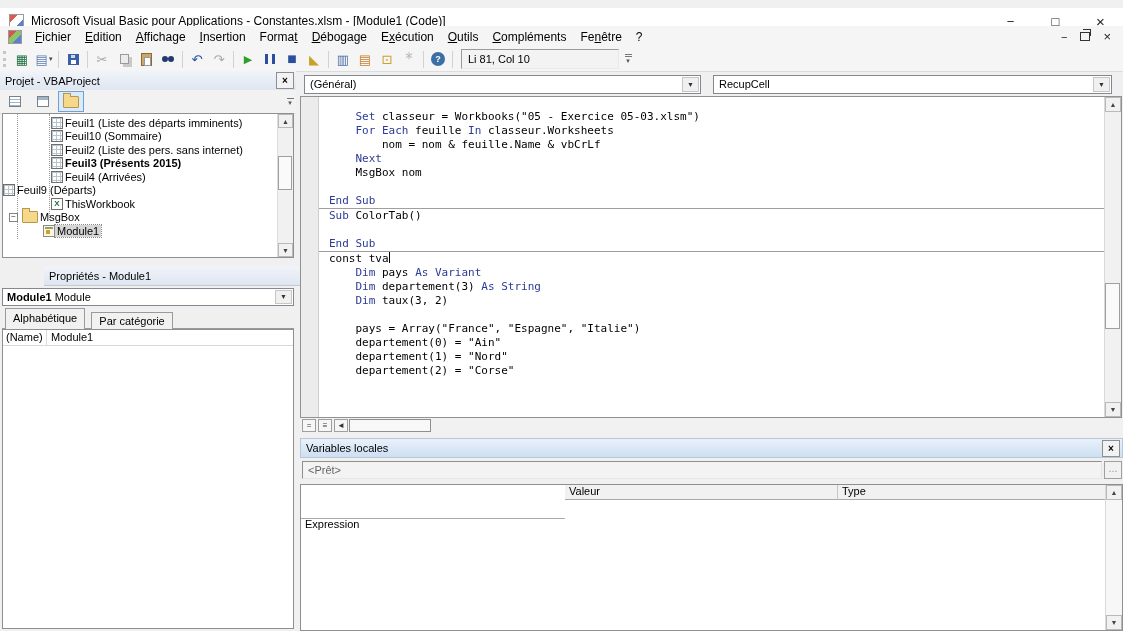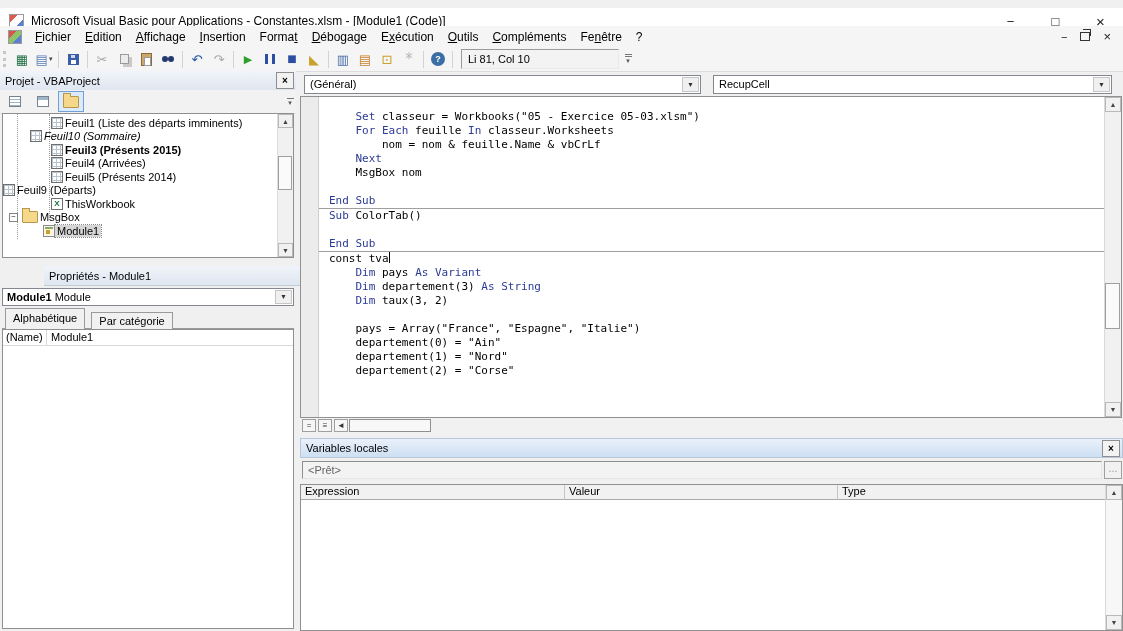--- a/index.html
+++ b/index.html
@@ -277,35 +277,35 @@
   </span>
 </div>
 <div id="project-tree">
   <div class="trunk" style="left:14px;top:0;height:125px;"></div>
   <div class="trunk" style="left:46px;top:0;height:106px;"></div>
   <div id="tree-rows">
       <div class="tree-row" style="padding-left: 48px;">
         <span class="ico-worksheet"></span>
         <span class="tree-label">Feuil1 (Liste des départs imminents)</span>
       </div>
-      <div class="tree-row" style="padding-left: 27px; font-style: italic;">
+      <div class="tree-row" style="padding-left: 48px;">
         <span class="ico-worksheet"></span>
         <span class="tree-label">Feuil10 (Sommaire)</span>
       </div>
+      <div class="tree-row" style="padding-left: 48px;">
+        <span class="ico-worksheet"></span>
+        <span class="tree-label">Feuil2 (Liste des pers. sans internet)</span>
+      </div>
       <div class="tree-row" style="padding-left: 48px; font-weight: bold;">
         <span class="ico-worksheet"></span>
         <span class="tree-label">Feuil3 (Présents 2015)</span>
       </div>
       <div class="tree-row" style="padding-left: 48px;">
         <span class="ico-worksheet"></span>
         <span class="tree-label">Feuil4 (Arrivées)</span>
-      </div>
-      <div class="tree-row" style="padding-left: 48px;">
-        <span class="ico-worksheet"></span>
-        <span class="tree-label">Feuil5 (Présents 2014)</span>
       </div>
       <div class="tree-row" style="">
         <span class="ico-worksheet"></span>
         <span class="tree-label">Feuil9 (Départs)</span>
       </div>
       <div class="tree-row" style="padding-left: 48px;">
         <span class="ico-workbook">X</span>
         <span class="tree-label">ThisWorkbook</span>
       </div>
       <div class="tree-row" style="padding-left: 6px;">
@@ -391,21 +391,21 @@
 <div id="locals-caption">
   <span class="caption-text">Variables locales</span>
   <span class="cap-x">×</span>
 </div>
 <div id="locals-status">
   <span id="ctx-field">&lt;Prêt&gt;</span>
   <span id="dots-btn">...</span>
 </div>
 <div id="locals-grid">
   <div id="lg-head">
-      <div class="lg-cell" style="width: 264px;">Expression</div>
+      <div class="lg-cell" style="width: 264px; margin-top: 33px;">Expression</div>
       <div class="lg-cell" style="width: 273px;">Valeur</div>
       <div class="lg-cell" style="flex: 1 1 0%;">Type</div>
     </div>
   <div id="locals-vscroll">
     <span id="lv-up" class="sbtn">▲</span>
     <span id="lv-down" class="sbtn">▼</span>
   </div>
 </div>
 
 </body></html>

